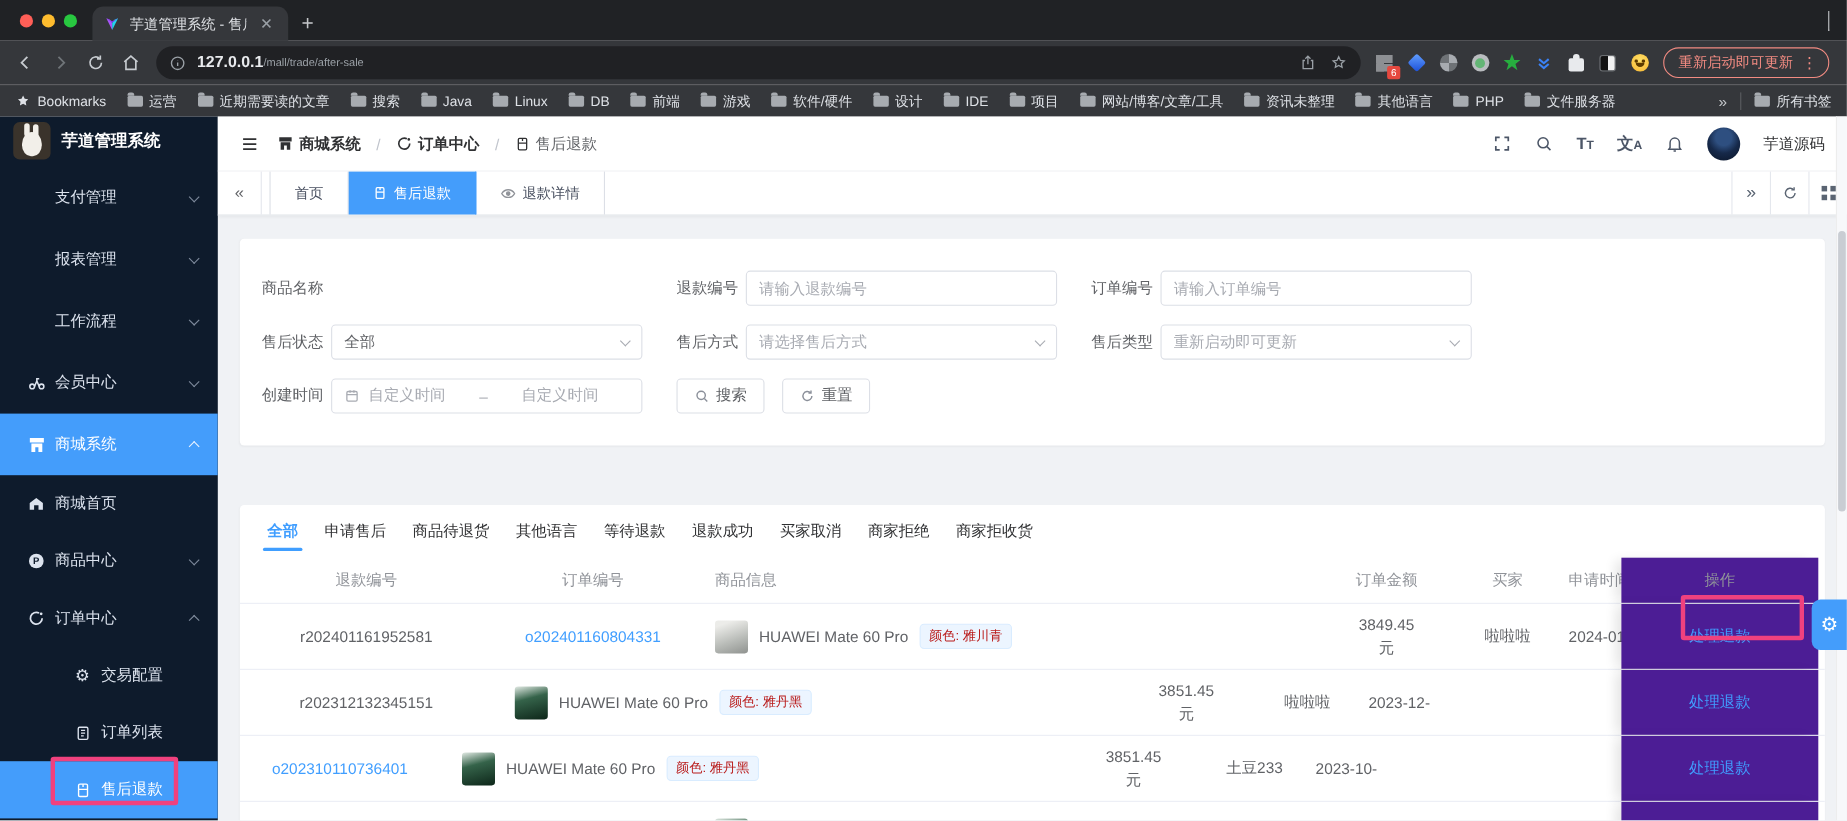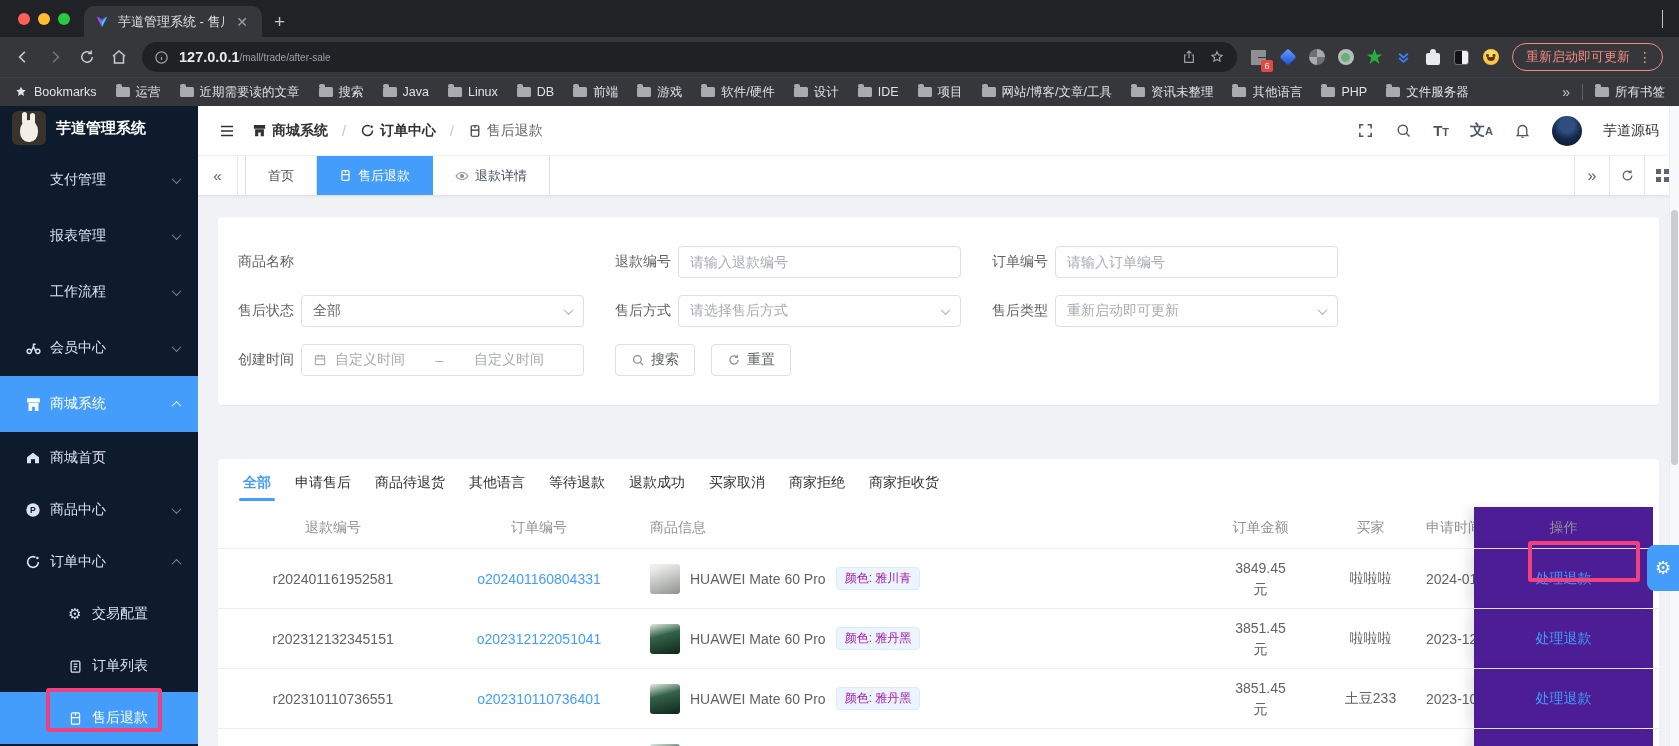--- a/index.html
+++ b/index.html
@@ -115,21 +115,21 @@
   .c3{width:568px;flex:none;justify-content:flex-start;padding-left:20px}
   .c4{width:125px;flex:none;text-align:center}
   .c4 .wrap{line-height:21px}
   .c5{width:95px;flex:none}
   .c6{flex:1;justify-content:flex-start;padding-left:8px;white-space:nowrap}
   .actcol{position:absolute;left:1256px;top:0;bottom:0;width:179px;background:#4c1d95;display:flex;align-items:center;justify-content:center;box-shadow:-8px 0 10px -2px rgba(0,0,0,.10)}
   .link{color:#409eff;cursor:pointer;text-decoration:none}
   .thumb{width:30px;height:30px;border-radius:3px;margin-right:10px;flex:none}
   .thumb.silver{background:linear-gradient(160deg,#ecece9 15%,#b9bcb8 60%,#8f928f 100%)}
   .thumb.green{background:linear-gradient(165deg,#e3ebe5 0%,#35634a 38%,#0d2619 100%)}
-  .ctag{background:#ecf5ff;border:1px solid #d9ecff;color:#a21caf;font-size:12px;padding:2px 8px;border-radius:4px;margin-left:10px;white-space:nowrap}
+  .ctag{background:#ecf5ff;border:1px solid #d9ecff;color:#b91c1c;font-size:12px;padding:2px 8px;border-radius:4px;margin-left:10px;white-space:nowrap}
 
   
   .gearfab{position:absolute;right:0;top:545px;width:32px;height:46px;background:#449dfb;border-radius:8px 0 0 8px;color:#fff;display:flex;align-items:center;justify-content:center;font-size:18px;z-index:40;cursor:pointer}
   .scrollbar{position:absolute;right:0;top:106px;bottom:0;width:10px;background:#f7f8fa;border-left:1px solid #ededed;z-index:30}
   .scrollbar .thumbbar{position:absolute;top:104px;left:1px;right:1px;height:255px;background:#c9cdd3;border-radius:5px}
   .anno{position:absolute;border:4px solid #f0417e;border-radius:3px;pointer-events:none;z-index:60}
   #anno-sidebar{left:46px;top:688px;width:116px;height:44px}
   #anno-action{left:1528px;top:541px;width:112px;height:41px}
 
   
@@ -648,43 +648,39 @@
               </div>
             <div class="td c5">啦啦啦</div>
             <div class="td c6">2024-01-</div>
             <div class="actcol">
                 <a class="link">处理退款</a>
               </div>
           </div>
 
           <div class="trw trow">
             <div class="td c1">r202312132345151</div>
-            <div class="td c2">
-                <a class="link">o202312122051041</a>
-              </div>
             <div class="td c3">
               <span class="thumb green"></span>
               <span>HUAWEI Mate 60 Pro</span>
               <span class="ctag">颜色: 雅丹黑</span>
             </div>
             <div class="td c4">
                 <div class="wrap">
                   <div>3851.45</div>
                   <div>元</div>
                 </div>
               </div>
             <div class="td c5">啦啦啦</div>
             <div class="td c6">2023-12-</div>
             <div class="actcol">
                 <a class="link">处理退款</a>
               </div>
           </div>
 
           <div class="trw trow">
-            <div class="td c1">r202310110736551</div>
             <div class="td c2">
                 <a class="link">o202310110736401</a>
               </div>
             <div class="td c3">
               <span class="thumb green"></span>
               <span>HUAWEI Mate 60 Pro</span>
               <span class="ctag">颜色: 雅丹黑</span>
             </div>
             <div class="td c4">
                 <div class="wrap">

